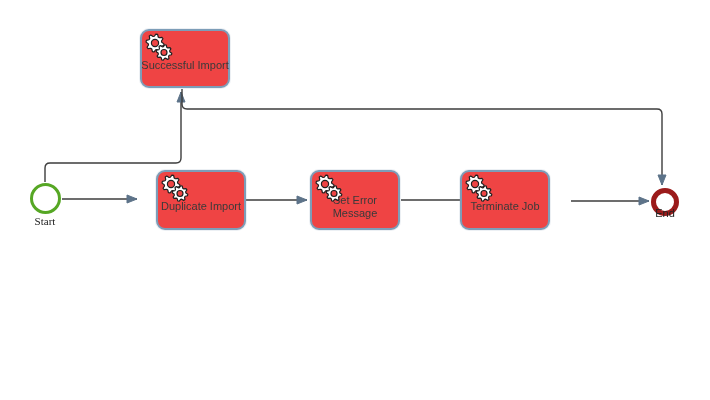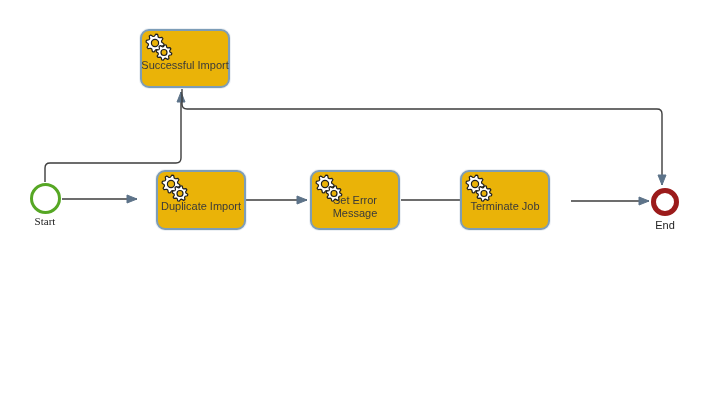--- a/index.html
+++ b/index.html
@@ -4,21 +4,21 @@
 <style>
   html,body{margin:0;padding:0;background:#ffffff;}
   .canvas{
     position:relative;width:710px;height:400px;background:#ffffff;overflow:hidden;
     font-family:"Liberation Sans", sans-serif;
   }
   .flows{position:absolute;left:0;top:0;z-index:1;}
   .node{position:absolute;z-index:2;box-sizing:border-box;}
   .task{
     width:90px;height:60px;border:2px solid #7d9db8;border-radius:9px;
-    background:#eab308;display:flex;align-items:center;justify-content:center;
+    background:#ef4444;display:flex;align-items:center;justify-content:center;
     padding-top:13px;box-shadow:0 0 0 1px rgba(125,157,184,0.15);
   }
   .task-label{
     font-size:11px;color:#3a3a3a;text-align:center;line-height:13px;white-space:nowrap;
   }
   .task-label.wrap{white-space:normal;width:64px;}
   .task-icon{position:absolute;left:2px;top:1px;}
   .event-circle{border-radius:50%;background:#ffffff;}
   .start-circle{width:31px;height:31px;border:3px solid #56a724;}
   .end-circle{width:28px;height:28px;border:5px solid #9b1b1b;}
@@ -76,15 +76,15 @@
 
   <div class="node task" style="left:460px;top:170px;">
     <svg class="task-icon" width="32" height="32" viewBox="0 0 32 32">
       <path class="gear" d="M11.88 2.04 L13.61 2.39 L14.21 5.00 L15.31 5.74 L17.96 5.29 L18.94 6.76 L17.51 9.03 L17.77 10.33 L19.96 11.88 L19.61 13.61 L17.00 14.21 L16.26 15.31 L16.71 17.96 L15.24 18.94 L12.97 17.51 L11.67 17.77 L10.12 19.96 L8.39 19.61 L7.79 17.00 L6.69 16.26 L4.04 16.71 L3.06 15.24 L4.49 12.97 L4.23 11.67 L2.04 10.12 L2.39 8.39 L5.00 7.79 L5.74 6.69 L5.29 4.04 L6.76 3.06 L9.03 4.49 L10.33 4.23 Z M14.6 11 A3.6 3.6 0 1 0 7.4 11 A3.6 3.6 0 1 0 14.6 11 Z" fill="#ffffff" fill-rule="evenodd" stroke="#1f1f1f" stroke-width="1.2" stroke-linejoin="round"></path>
       <path class="gear" d="M20.76 12.74 L22.26 13.04 L22.78 15.30 L23.74 15.94 L26.03 15.55 L26.88 16.82 L25.65 18.79 L25.87 19.92 L27.76 21.26 L27.46 22.76 L25.20 23.28 L24.56 24.24 L24.95 26.53 L23.68 27.38 L21.71 26.15 L20.58 26.37 L19.24 28.26 L17.74 27.96 L17.22 25.70 L16.26 25.06 L13.97 25.45 L13.12 24.18 L14.35 22.21 L14.13 21.08 L12.24 19.74 L12.54 18.24 L14.80 17.72 L15.44 16.76 L15.05 14.47 L16.32 13.62 L18.29 14.85 L19.42 14.63 Z M23 20.5 A3 3 0 1 0 17 20.5 A3 3 0 1 0 23 20.5 Z" fill="#ffffff" fill-rule="evenodd" stroke="#1f1f1f" stroke-width="1.2" stroke-linejoin="round"></path>
     </svg>
     <span class="task-label">Terminate Job</span>
   </div>
 
   <div class="node event-circle end-circle" style="left:651px;top:188px;"></div>
-  <div class="event-label" style="left:635px;top:219px;">End</div>
+  <div class="event-label" style="left:635px;top:207px;">End</div>
 
 </div>
 
 </body></html>

